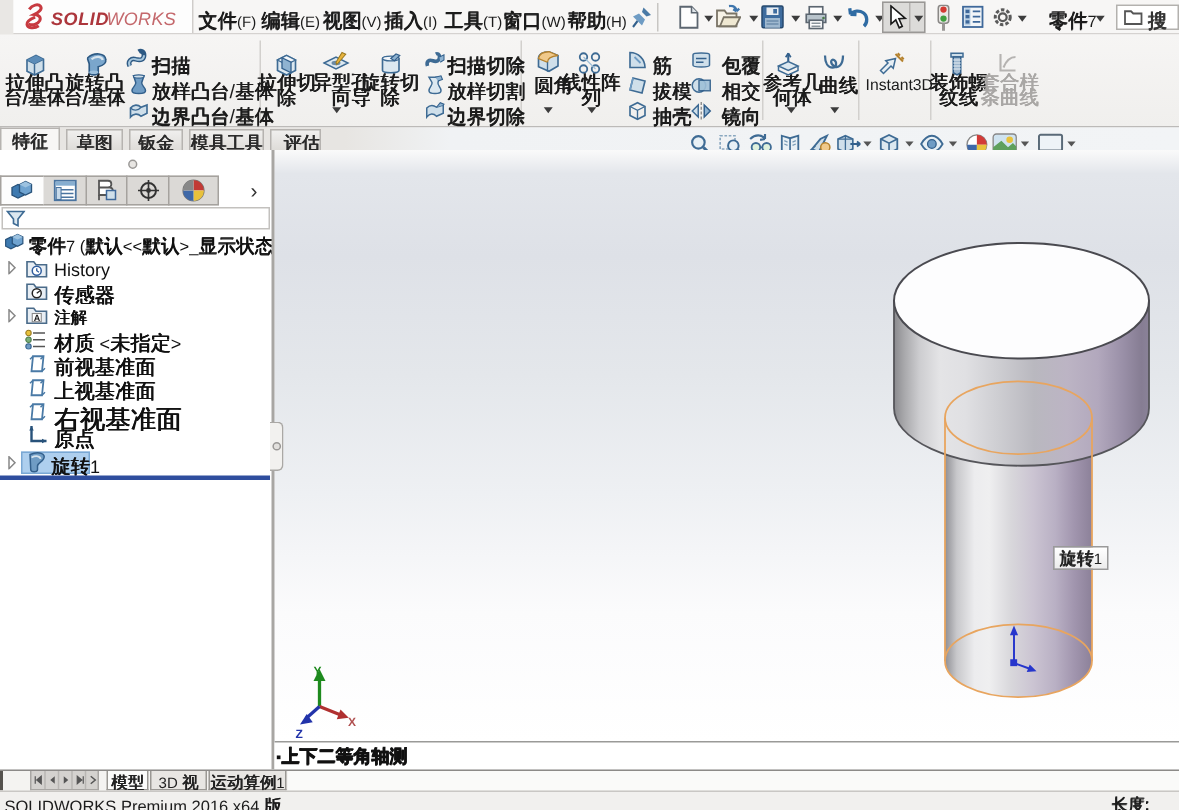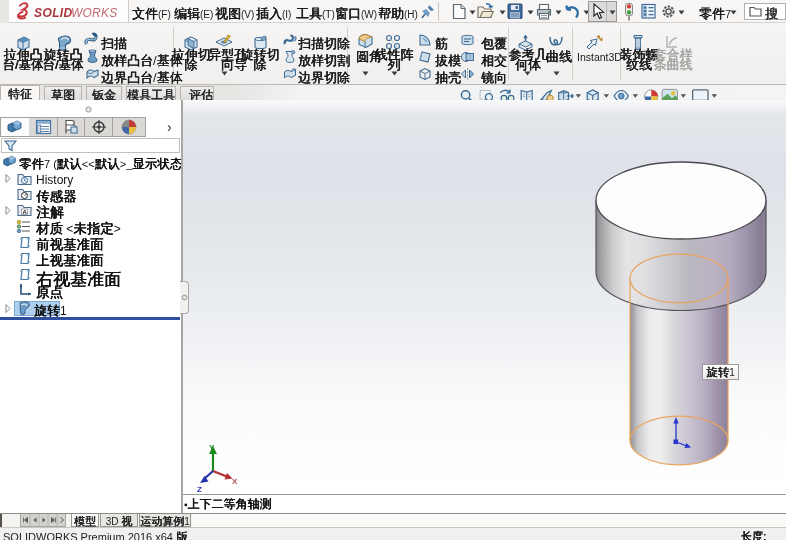--- a/index.html
+++ b/index.html
@@ -429,21 +429,21 @@
       </svg>
 <span class="abs cj" style="left:36px;top:88px;font-size:13.5px">传感器</span>
 <svg class="abs" style="left:5px;top:105.5px" width="6" height="9">
         <path d="M1 0.5 L5 4.5 L1 8.5 Z" fill="none" stroke="#888" stroke-width="1"></path>
       </svg>
 <svg class="abs" style="left:17px;top:103px" width="15" height="14" viewBox="0 0 15 14">
         <path d="M1 12.5 V2.5 H5.5 L7 4.5 H14 V12.5 Z" fill="#e8eef4" stroke="#4a6b8a" stroke-width="1.1"></path>
         <rect x="4.5" y="6" width="6" height="5.5" fill="#fff" stroke="#888" stroke-width="0.7"></rect>
         <text x="5.5" y="11" font-size="6" font-weight="bold" fill="#1a1a1a">A</text>
       </svg>
-<span class="abs cj" style="left:36px;top:104px;font-size:14px">注解</span>
+<span class="abs cj" style="left:36px;top:104px;font-size:11px">注解</span>
 <svg class="abs" style="left:16px;top:119px" width="16" height="14" viewBox="0 0 16 14">
         <circle cx="3" cy="3" r="1.8" fill="#e8c23c" stroke="#9a7a20" stroke-width="0.7"></circle>
         <circle cx="3" cy="7.5" r="1.8" fill="#7ab07a" stroke="#4a7a4a" stroke-width="0.7"></circle>
         <circle cx="3" cy="12" r="1.8" fill="#6f9cc4" stroke="#33608c" stroke-width="0.7"></circle>
         <path d="M6 3 H14 M6 7.5 H14 M6 12 H14" stroke="#555" stroke-width="1"></path>
       </svg>
 <span class="abs" style="left:36px;top:120px"><span class="cj" style="font-size:13.5px">材质</span> &lt;<span class="cj" style="font-size:13.5px">未指定</span>&gt;</span>
 <svg class="abs" style="left:18px;top:135px" width="14" height="15" viewBox="0 0 14 15">
         <path d="M4 2.5 H11 L10 12.5 H3 Z" fill="none" stroke="#4a7aa6" stroke-width="1.2"></path>
         <path d="M4 2.5 L2 4.5 M11 2.5 L9 4.5 M10 12.5 L12 10.5" stroke="#4a7aa6" stroke-width="1"></path>
@@ -533,21 +533,21 @@
 <text x="26" y="350" font-size="8" fill="#1e8a1e" font-weight="bold">Y</text>
 <text x="49" y="384" font-size="8" fill="#b05050" font-weight="bold">X</text>
 <text x="14" y="392" font-size="8" fill="#2233aa" font-weight="bold">Z</text>
 </g>
 </svg>
 <div class="abs" style="left:519px;top:264px;width:37px;height:16px;background:linear-gradient(#ffffff,#ececec);border:1px solid #9a9a9a;text-align:center;font-size:10px;color:#222"><span class="cj" style="font-size:11.5px">旋转</span>1</div>
 </div>
 <div class="abs" style="left:181px;top:100px;width:2px;height:413px;background:#a8a6a3"></div>
 
 <div class="abs" id="botlabel" style="left:183px;top:494px;width:603px;height:19px;background:#fff;border-top:1px solid #9a9a98">
-<span class="abs" style="left:1px;top:1px;font-size:10px;font-weight:normal;color:#111">▪<span class="cj" style="font-size:12px">上下二等角轴测</span></span>
+<span class="abs" style="left:1px;top:1px;font-size:10px;font-weight:bold;color:#111">▪<span class="cj" style="font-size:12px">上下二等角轴测</span></span>
 </div>
 <div class="abs" id="botstrip" style="left:0;top:513px;width:786px;height:14px;background:#f4f3f1;border-top:1px solid #8c8a88;font-size:10px;color:#222">
 <div class="abs" style="left:0;top:0;width:2px;height:13px;background:#55524e"></div>
 <div class="abs" style="left:20px;top:0;width:46px;height:13px;background:#d4d2cf;border:1px solid #a8a6a3;border-top:none">
 <svg width="44" height="12" viewBox="0 0 44 12">
           <path d="M9 0 L9 12 M18 0 L18 12 M27 0 L27 12 M36 0 L36 12" stroke="#b8b6b3" stroke-width="1"></path>
           <path d="M6.5 3.5 L3.5 6 L6.5 8.5 Z M2.5 3.5 L2.5 8.5" fill="#555" stroke="#555" stroke-width="0.8"></path>
           <path d="M15.5 3.5 L12.5 6 L15.5 8.5 Z" fill="#555"></path>
           <path d="M21.5 3.5 L24.5 6 L21.5 8.5 Z" fill="#555"></path>
           <path d="M30.5 3.5 L33.5 6 L30.5 8.5 Z M34.5 3.5 L34.5 8.5" fill="#555" stroke="#555" stroke-width="0.8"></path>

